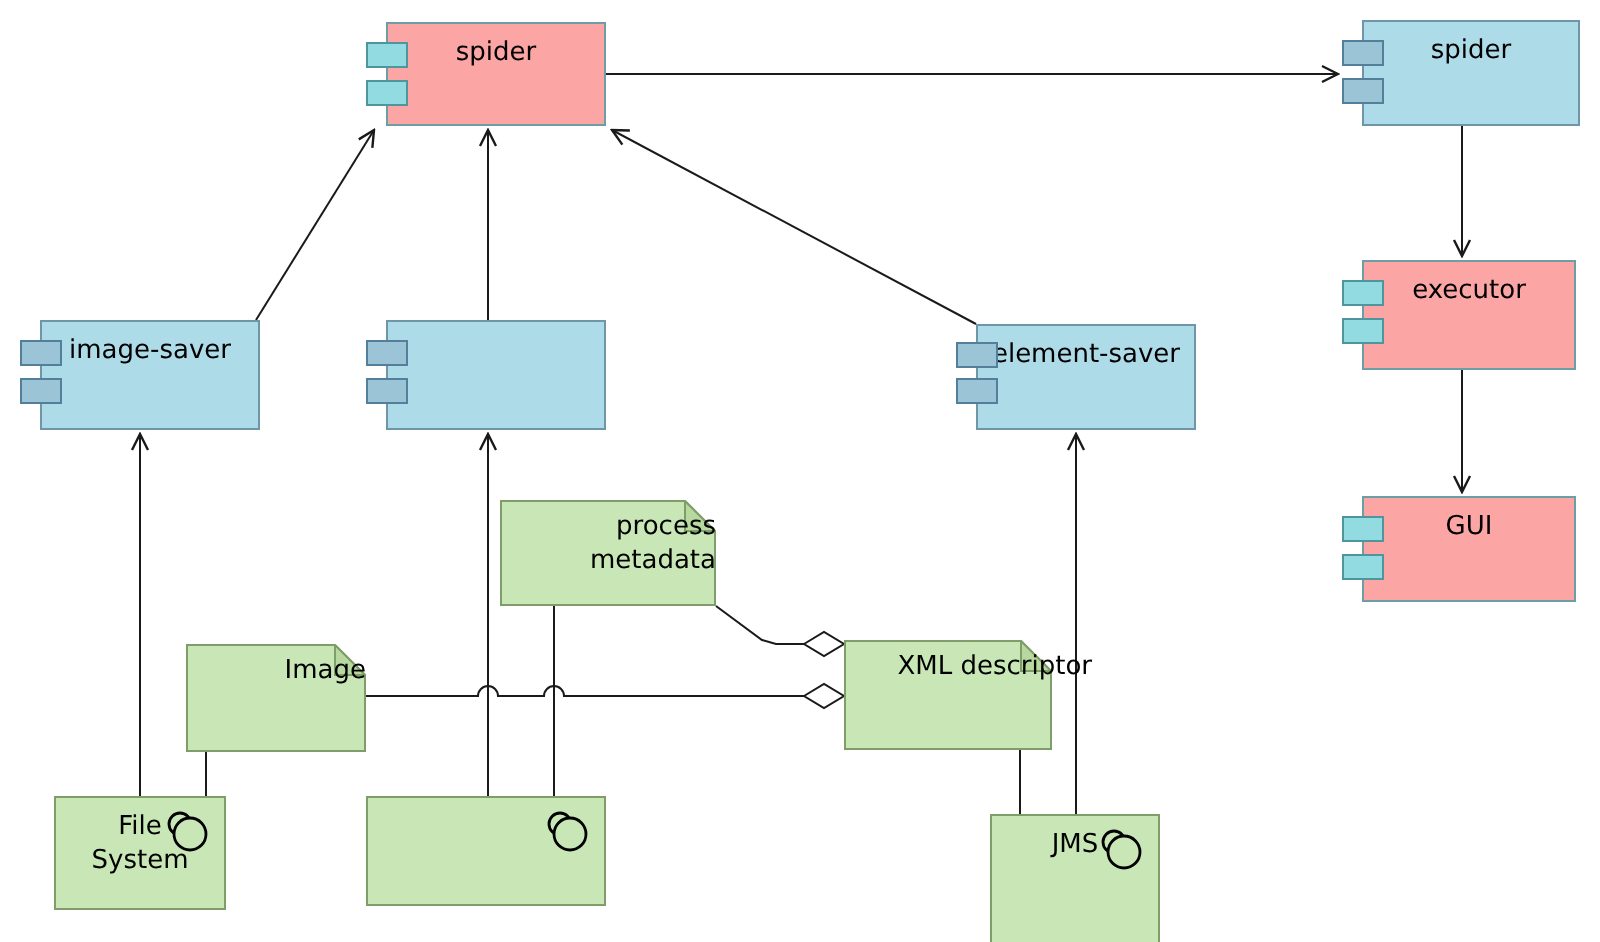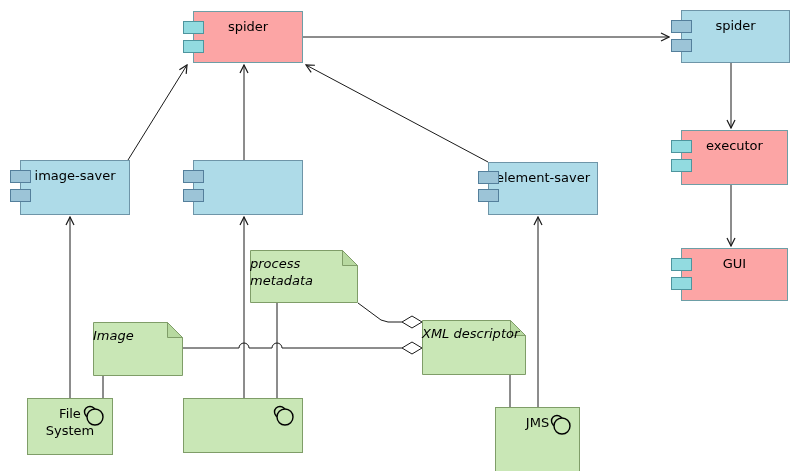--- a/index.html
+++ b/index.html
@@ -24,21 +24,21 @@
   .tab.t1 { top:9px; } .tab.t2 { top:28px; }
   .cyan .tab { background:#92dbe0; border:1px solid #4e959e; }
   .blue .tab { background:#9cc4d7; border:1px solid #547f9b; }
 
   .note { position:absolute; z-index:2; }
   .note svg { position:absolute; left:0; top:0; }
   .note-body { fill:#c9e7b6; stroke:#7f9d68; stroke-width:1; }
   .note-fold { fill:#b7d9a0; stroke:#7f9d68; stroke-width:1; }
   .note .lbl {
     position:relative; display:block; padding-top:6px; z-index:1;
-    white-space:pre-line; text-align:left; line-height:1.3;font-style:italic;
+    white-space:pre-line; text-align:right; line-height:1.3;
   }
 
   .gbox {
     position:absolute; z-index:2; box-sizing:border-box;
     background:#c9e7b6; border:1px solid #7f9d68;
   }
   .gbox .lbl {
     display:block; padding-top:7px; text-align:center;
     white-space:pre-line; line-height:1.3;
   }

